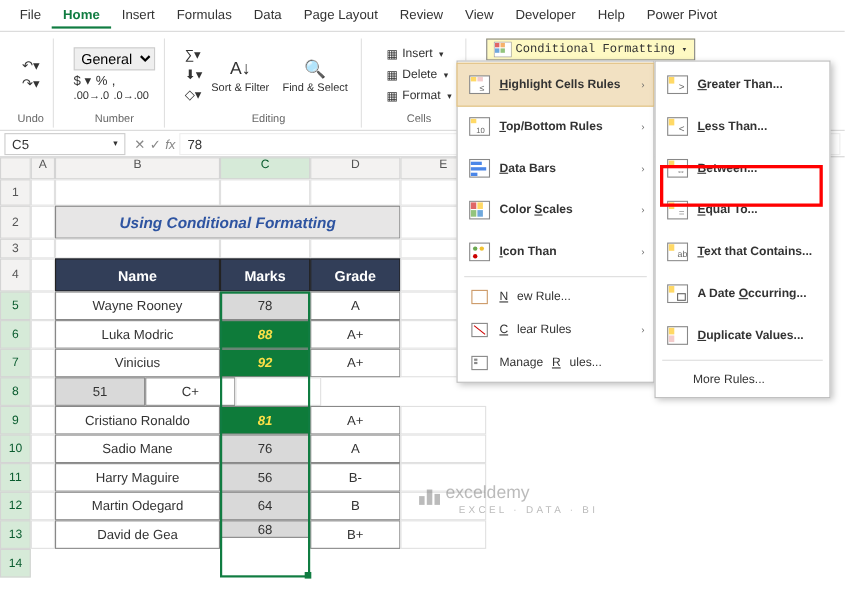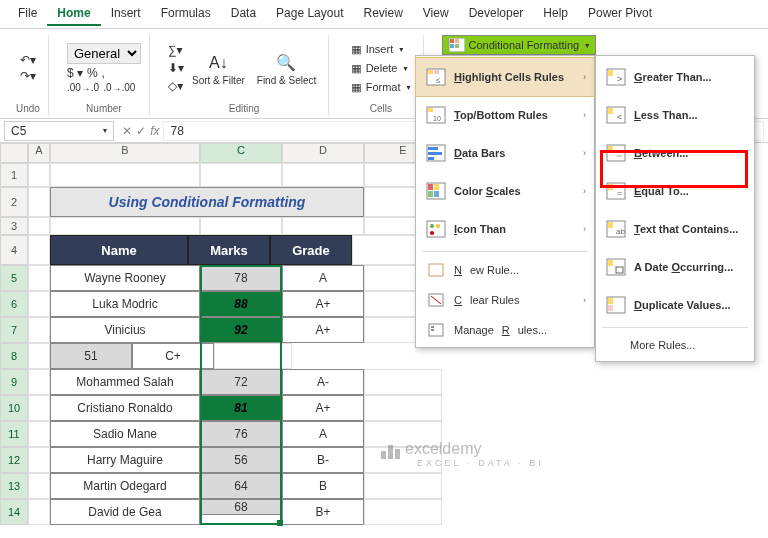--- a/index.html
+++ b/index.html
@@ -9,21 +9,21 @@
 .menubar .active { border-bottom: 2px solid #107c41; color: #107c41; font-weight: 600; }
 .ribbon { display: flex; padding: 6px 8px 2px; gap: 10px; background: #fff; border-bottom: 1px solid #d4d4d4; }
 .group { display: flex; flex-direction: column; align-items: center; border-right: 1px solid #e0e0e0; padding: 0 8px 2px; }
 .group-body { display: flex; gap: 4px; align-items: center; min-height: 66px; }
 .group-label { font-size: 10px; color: #666; margin-top: 2px; }
 .icon-box { width: 20px; height: 18px; border: 1px solid #999; display: inline-flex; align-items: center; justify-content: center; font-size: 10px; background: #fff; }
 .stack { display: flex; flex-direction: column; gap: 2px; }
 .big-btn { display: flex; flex-direction: column; align-items: center; font-size: 10px; padding: 2px 4px; cursor: pointer; }
 .big-btn .ic { width: 24px; height: 24px; display: flex; align-items: center; justify-content: center; font-size: 16px; }
 .cells-row { display: flex; align-items: center; gap: 4px; font-size: 11px; white-space: nowrap; cursor: pointer; padding: 2px 4px; }
-.cf-btn { display: flex; align-items: center; gap: 4px; border: 1px solid #888; padding: 2px 6px; font-size: 11px; background: #84cc16; cursor: pointer; }
+.cf-btn { display: flex; align-items: center; gap: 4px; border: 1px solid #888; padding: 2px 6px; font-size: 11px; background: #fef9c3; cursor: pointer; font-family: Liberation Mono, monospace; }
 .cf-icon { width: 16px; height: 14px; display: inline-flex; }
 .cf-icon svg { width: 16px; height: 14px; }
 .dd-arrow { font-size: 8px; margin-left: 2px; }
 .namebox-row { display: flex; align-items: center; border-bottom: 1px solid #d4d4d4; background: #fff; height: 24px; }
 .name-box { width: 110px; border: 1px solid #ccc; margin: 2px 4px; padding: 2px 6px; font-size: 12px; background: #fff; display: flex; justify-content: space-between; align-items: center; }
 .fx-controls { display: flex; gap: 4px; padding: 0 4px; color: #888; }
 .formula-bar { flex: 1; border: 1px solid #eee; padding: 2px 6px; margin-right: 4px; }
 .sheet { display: flex; }
 .rowhdrs { display: flex; flex-direction: column; }
 .corner, .colhdr, .rowhdr { border: 1px solid #d4d4d4; background: #f3f2f1; text-align: center; font-size: 11px; color: #555; }
@@ -32,21 +32,21 @@
 .colhdr { height: 20px; }
 .rowhdr { width: 28px; display: flex; align-items: center; justify-content: center; }
 .colA { width: 22px; } .colB { width: 150px; } .colC { width: 82px; } .colD { width: 82px; } .colE { width: 78px; }
 .grid { position: relative; }
 .gridrow { display: flex; }
 .cell { border: 1px solid #e0e0e0; display: flex; align-items: center; justify-content: center; font-size: 12px; background: #fff; }
 .title-cell { background: #e7e6e6; font-style: italic; font-weight: 600; color: #2e54a1; font-size: 14px; border: 1px solid #888; }
 .hdr-cell { background: #323e58; color: #fff; font-weight: 700; font-size: 13px; border: 1px solid #222; }
 .data-cell { border: 1px solid #888; }
 .marks-cell { background: #d9d9d9; border: 1px solid #888; }
-.marks-hl { background: #0e7b3a; color: #000000; font-style: italic; font-weight: 600; }
+.marks-hl { background: #0e7b3a; color: #fde047; font-style: italic; font-weight: 600; }
 .sel-range { position: absolute; border: 2px solid #107c41; pointer-events: none; }
 .sel-handle { position: absolute; width: 6px; height: 6px; background: #107c41; right: -3px; bottom: -3px; }
 .watermark { position: absolute; left: 380px; top: 440px; color: rgba(120,120,120,0.5); font-size: 16px; display: flex; align-items: center; gap: 4px; }
 .watermark .wbars span { display: inline-block; width: 5px; background: rgba(120,120,120,0.5); margin: 0 1px; }
 .watermark .sub { font-size: 9px; letter-spacing: 3px; display: block; padding-left: 12px; }
 .menu1 { position: absolute; left: 415px; top: 55px; width: 180px; background: #fff; border: 1px solid #bbb; box-shadow: 2px 2px 6px rgba(0,0,0,0.25); padding: 2px 0; }
 .menu2 { position: absolute; left: 595px; top: 55px; width: 160px; background: #fff; border: 1px solid #bbb; box-shadow: 2px 2px 6px rgba(0,0,0,0.25); padding: 2px 0; }
 .mitem { display: flex; align-items: center; gap: 8px; padding: 10px 10px; cursor: pointer; font-size: 11px; position: relative; }
 .mitem.sel { background: #f2e1c2; border: 1px solid #e0c080; margin: -1px; }
 .mitem .arrow { position: absolute; right: 8px; font-size: 9px; color: #666; }
@@ -233,21 +233,21 @@
         </div>
         <div class="gridrow" style="height: 18px;">
           <div class="cell " style="width: 22px; height: 18px;"></div>
           <div class="cell " style="width: 150px; height: 18px;"></div>
           <div class="cell " style="width: 82px; height: 18px;"></div>
           <div class="cell " style="width: 82px; height: 18px;"></div>
           <div class="cell " style="width: 78px; height: 18px;"></div>
         </div>
         <div class="gridrow" style="height: 30px;">
           <div class="cell " style="width: 22px;"></div>
-          <div class="cell hdr-cell" style="width: 138px; height: 30px;">Name</div>
+          <div class="cell hdr-cell" style="width: 150px; height: 30px;">Name</div>
           <div class="cell hdr-cell" style="width: 82px; height: 30px;">Marks</div>
           <div class="cell hdr-cell" style="width: 82px; height: 30px;">Grade</div>
           <div class="cell " style="width: 78px;"></div>
         </div>
         <div class="gridrow" style="height: 26px;">
           <div class="cell " style="width: 22px;"></div>
           <div class="cell data-cell" style="width: 150px; height: 26px;">Wayne Rooney</div>
           <div class="cell marks-cell" style="width: 82px; height: 26px;">78</div>
           <div class="cell data-cell" style="width: 82px; height: 26px;">A</div>
           <div class="cell " style="width: 78px;"></div>
@@ -263,27 +263,20 @@
           <div class="cell " style="width: 22px;"></div>
           <div class="cell data-cell" style="width: 150px; height: 26px;">Vinicius</div>
           <div class="cell marks-cell marks-hl" style="width: 82px; height: 26px;">92</div>
           <div class="cell data-cell" style="width: 82px; height: 26px;">A+</div>
           <div class="cell " style="width: 78px;"></div>
         </div>
         <div class="gridrow" style="height: 26px;">
           <div class="cell " style="width: 22px;"></div>
           <div class="cell marks-cell" style="width: 82px; height: 26px;">51</div>
           <div class="cell data-cell" style="width: 82px; height: 26px;">C+</div>
-          <div class="cell " style="width: 78px;"></div>
-        </div>
-        <div class="gridrow" style="height: 26px;">
-          <div class="cell " style="width: 22px;"></div>
-          <div class="cell data-cell" style="width: 150px; height: 26px;">Mohammed Salah</div>
-          <div class="cell marks-cell" style="width: 82px; height: 26px;">72</div>
-          <div class="cell data-cell" style="width: 82px; height: 26px;">A-</div>
           <div class="cell " style="width: 78px;"></div>
         </div>
         <div class="gridrow" style="height: 26px;">
           <div class="cell " style="width: 22px;"></div>
           <div class="cell data-cell" style="width: 150px; height: 26px;">Cristiano Ronaldo</div>
           <div class="cell marks-cell marks-hl" style="width: 82px; height: 26px;">81</div>
           <div class="cell data-cell" style="width: 82px; height: 26px;">A+</div>
           <div class="cell " style="width: 78px;"></div>
         </div>
         <div class="gridrow" style="height: 26px;">

